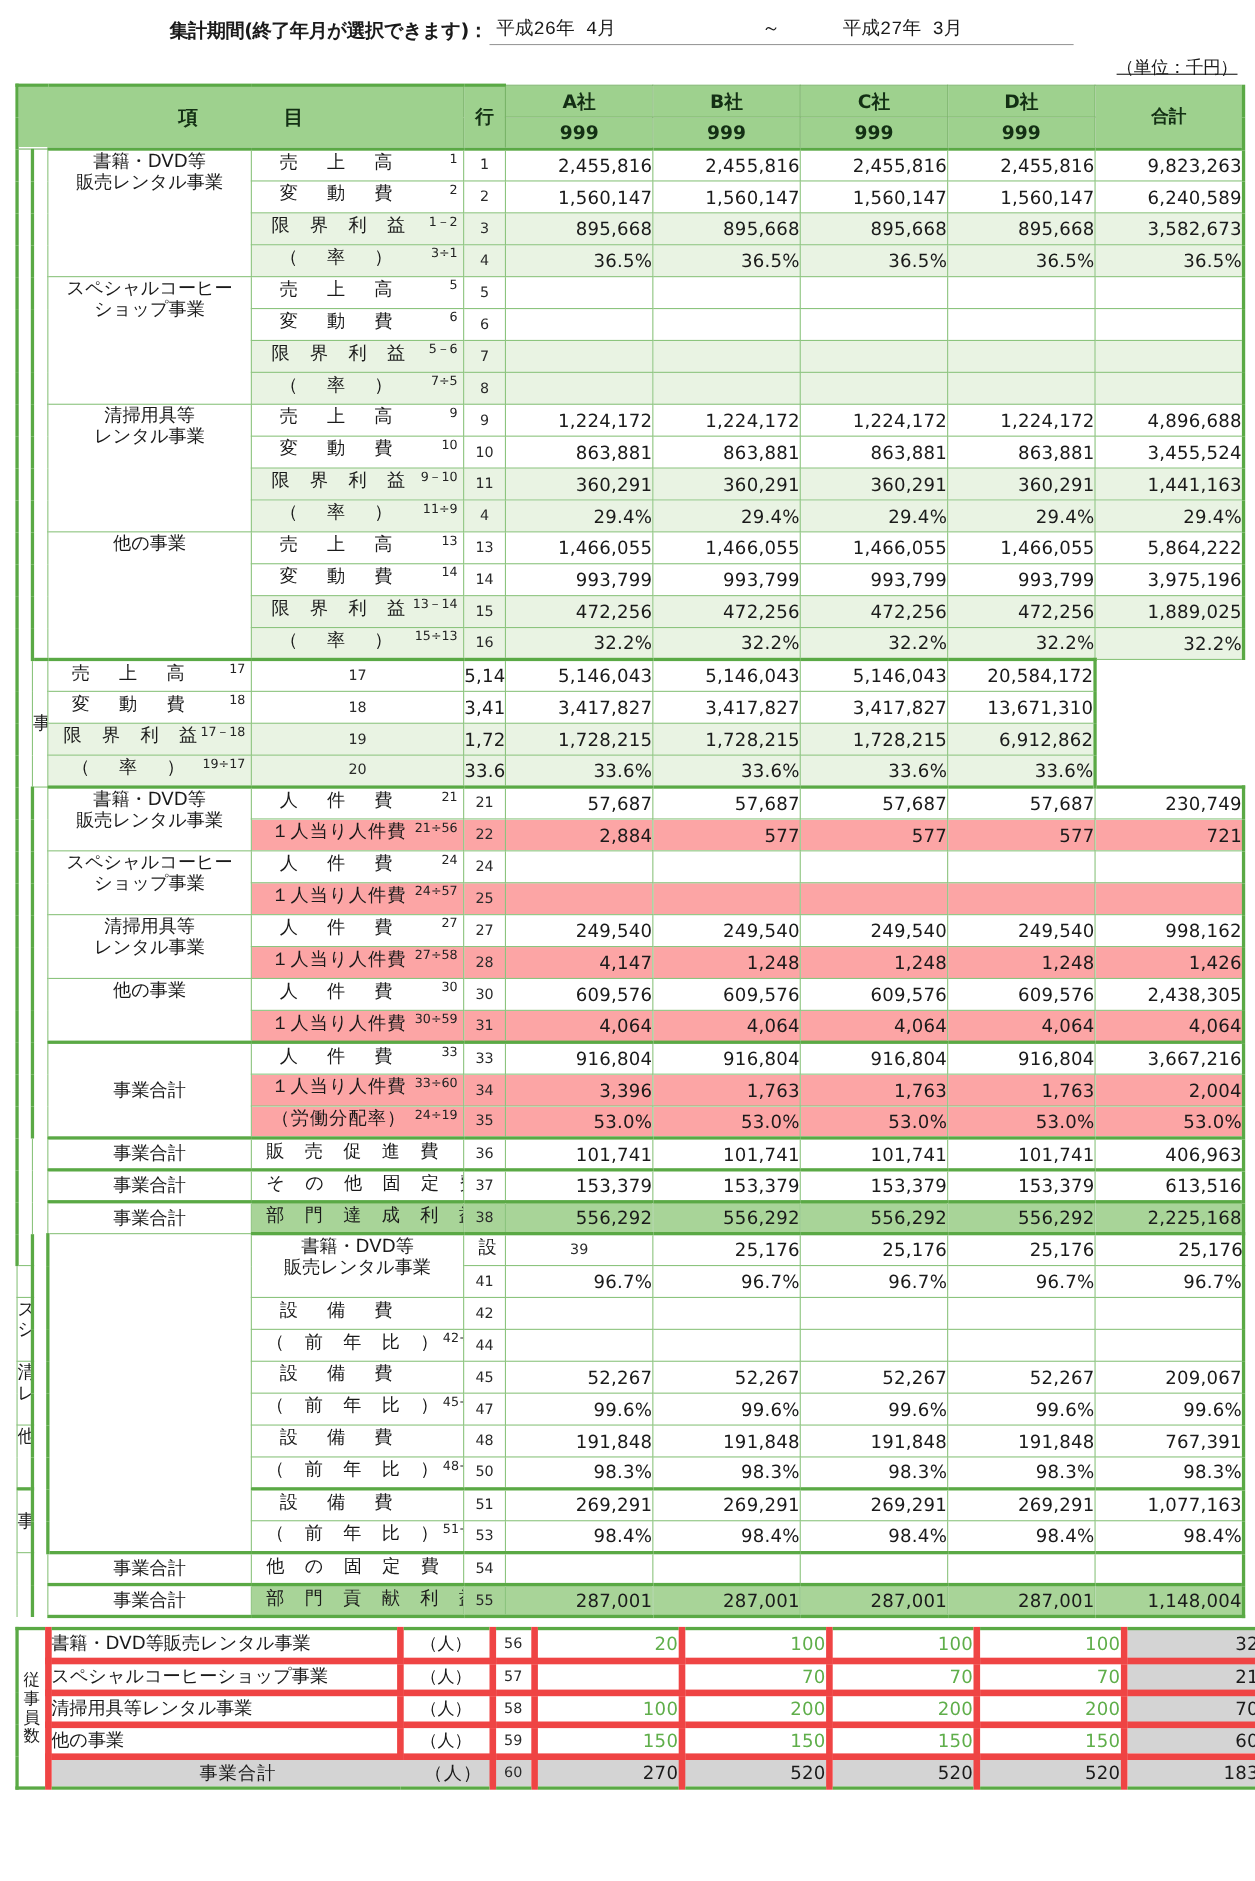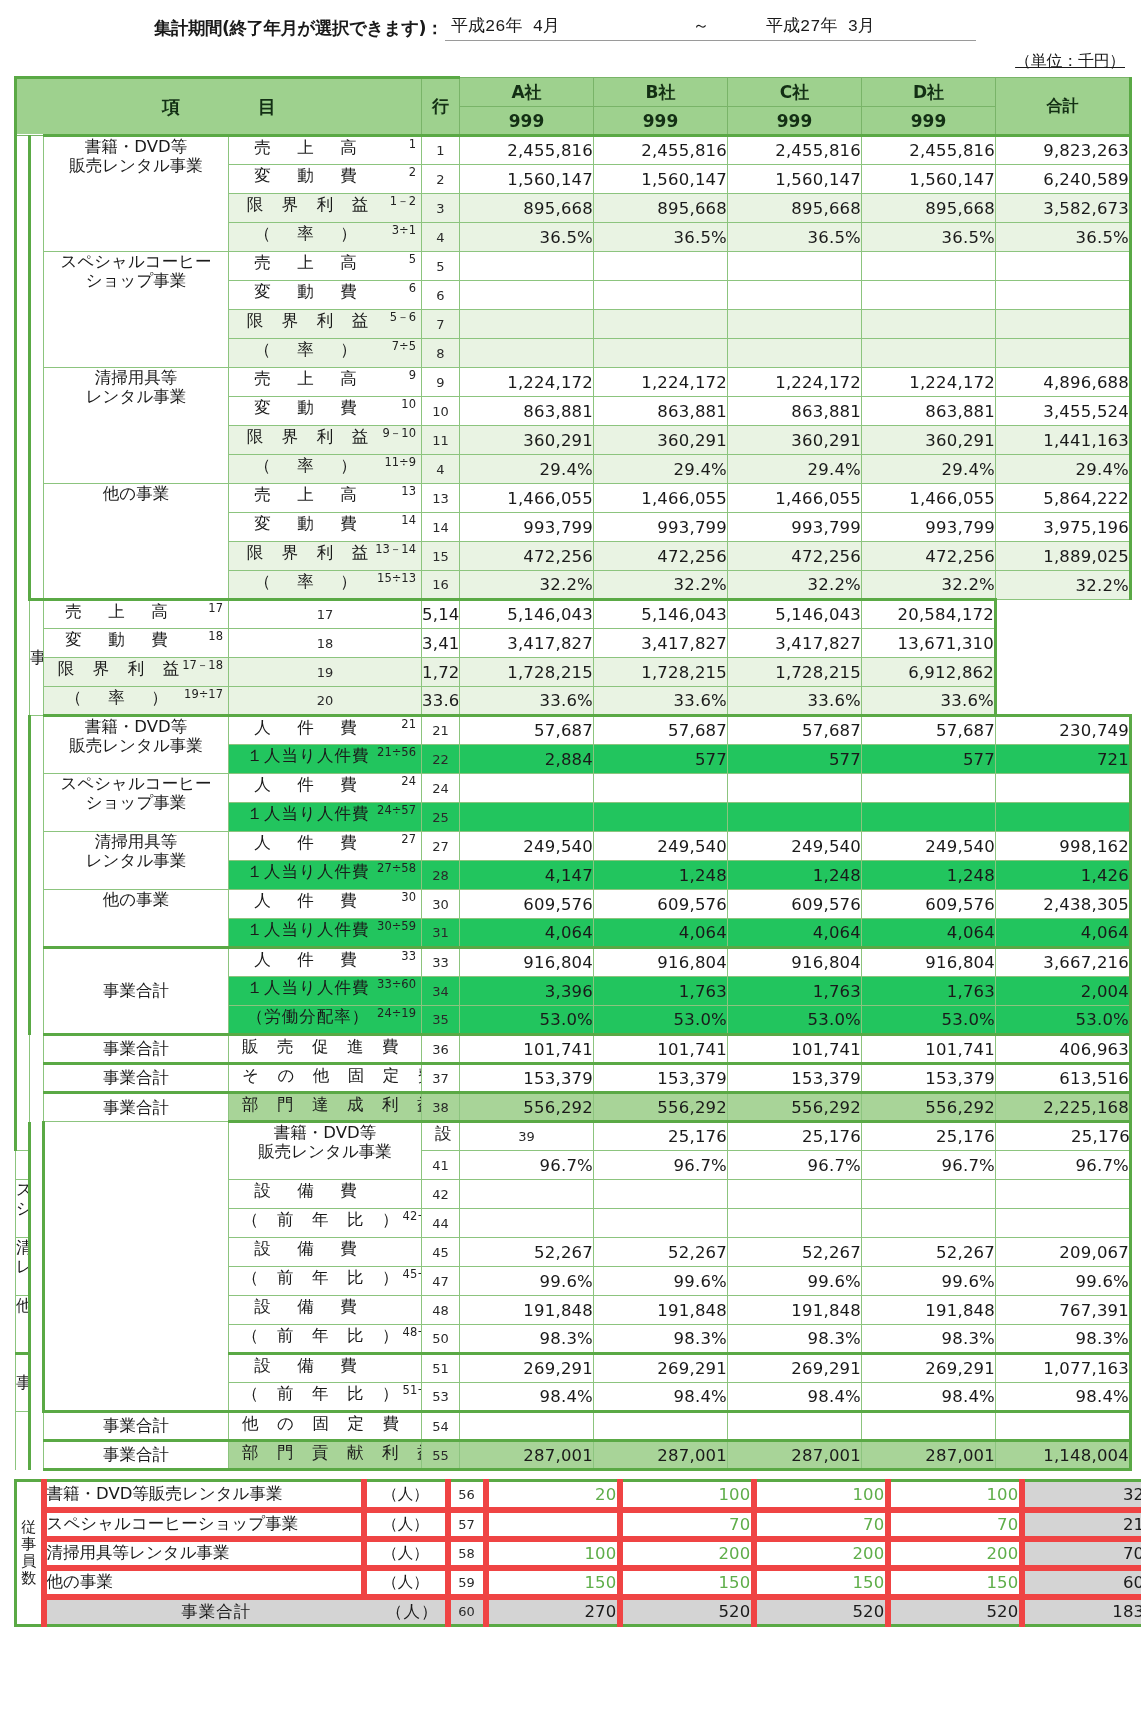--- a/index.html
+++ b/index.html
@@ -152,21 +152,21 @@
   }
   .num {
     text-align: right;
     padding-right: 8px;
     font-size: 16.5px;
     letter-spacing: 0.2px;
   }
 
   
   .sh-light { background: #e9f3e3; }
-  .sh-mid   { background: #22c55e; }
+  .sh-mid   { background: #fca5a5; }
   .sh-deep  { background: #a8d498; }
   .sh-gray  { background: #d4d4d4; }
   .white    { background: #ffffff; }
 
   .green-num { color: #5fae4a; }
 
   
   .sep-top    { border-top: 3px solid #5aa945 !important; }
   .sep-bottom { border-bottom: 3px solid #5aa945 !important; }
   .sep-left   { border-left: 3px solid #5aa945 !important; }

